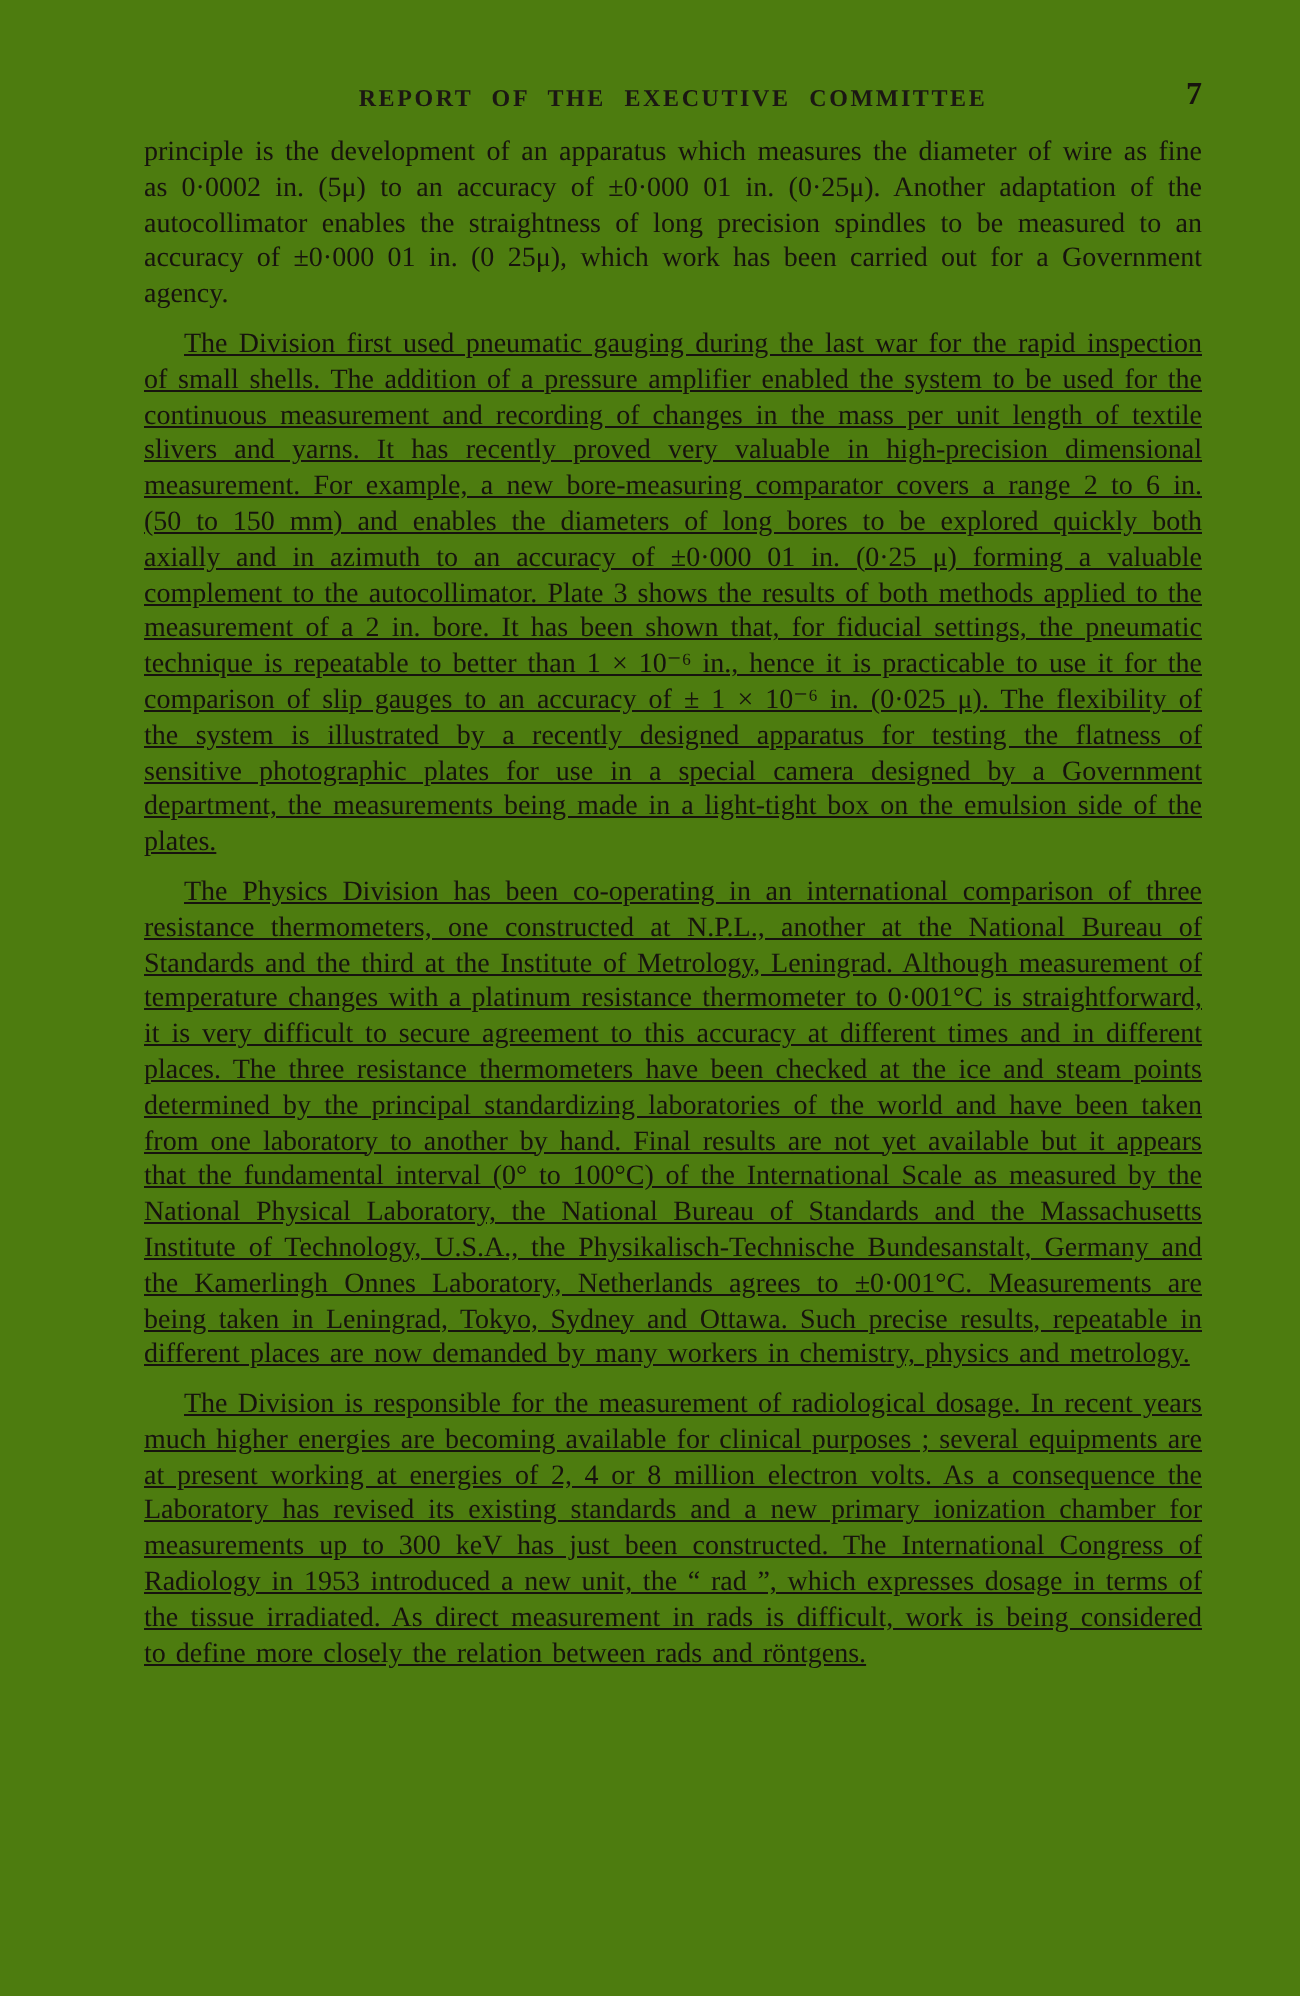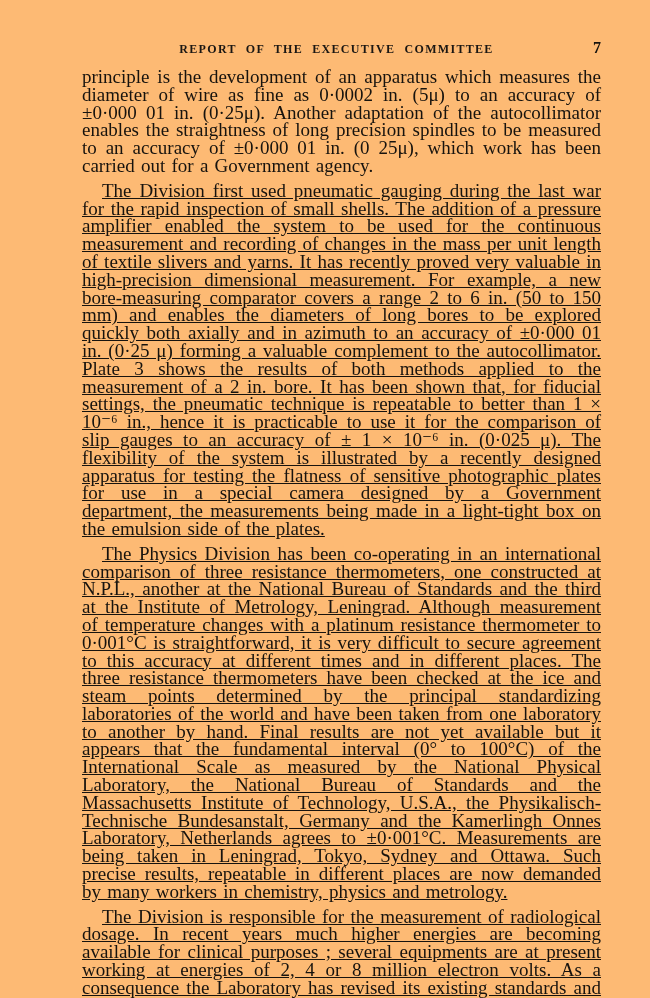--- a/index.html
+++ b/index.html
@@ -4,21 +4,21 @@
 <style>
   html, body {
     margin: 0;
     padding: 0;
     background: #ffffff;
   }
   .page {
     position: relative;
     width: 650px;
     height: 998px;
-    background: #fdba74;
+    background: #4d7c0f;
     overflow: hidden;
   }
   .textblock {
     position: absolute;
     left: 72px;
     top: 42px;
     width: 529px;
   }
   .running-head {
     position: relative;
@@ -41,25 +41,25 @@
     font-weight: bold;
     letter-spacing: 0;
     word-spacing: 0;
     color: #17130e;
   }
   .page-body {
     margin-top: 9px;
   }
   .para {
     font-family: "Liberation Serif", "DejaVu Serif", serif;
-    font-size: 19px;
+    font-size: 14px;
     line-height: 17.8px;
     color: #17130e;
     text-align: justify;
-    margin: 0 0 7px 10px;
+    margin: 0 0 7px 0;
     word-spacing: 1.5px;
   }
   .para.indent {
     text-indent: 20px;
     text-decoration: underline;
   }
 </style>
 </head>
 <body>
 

